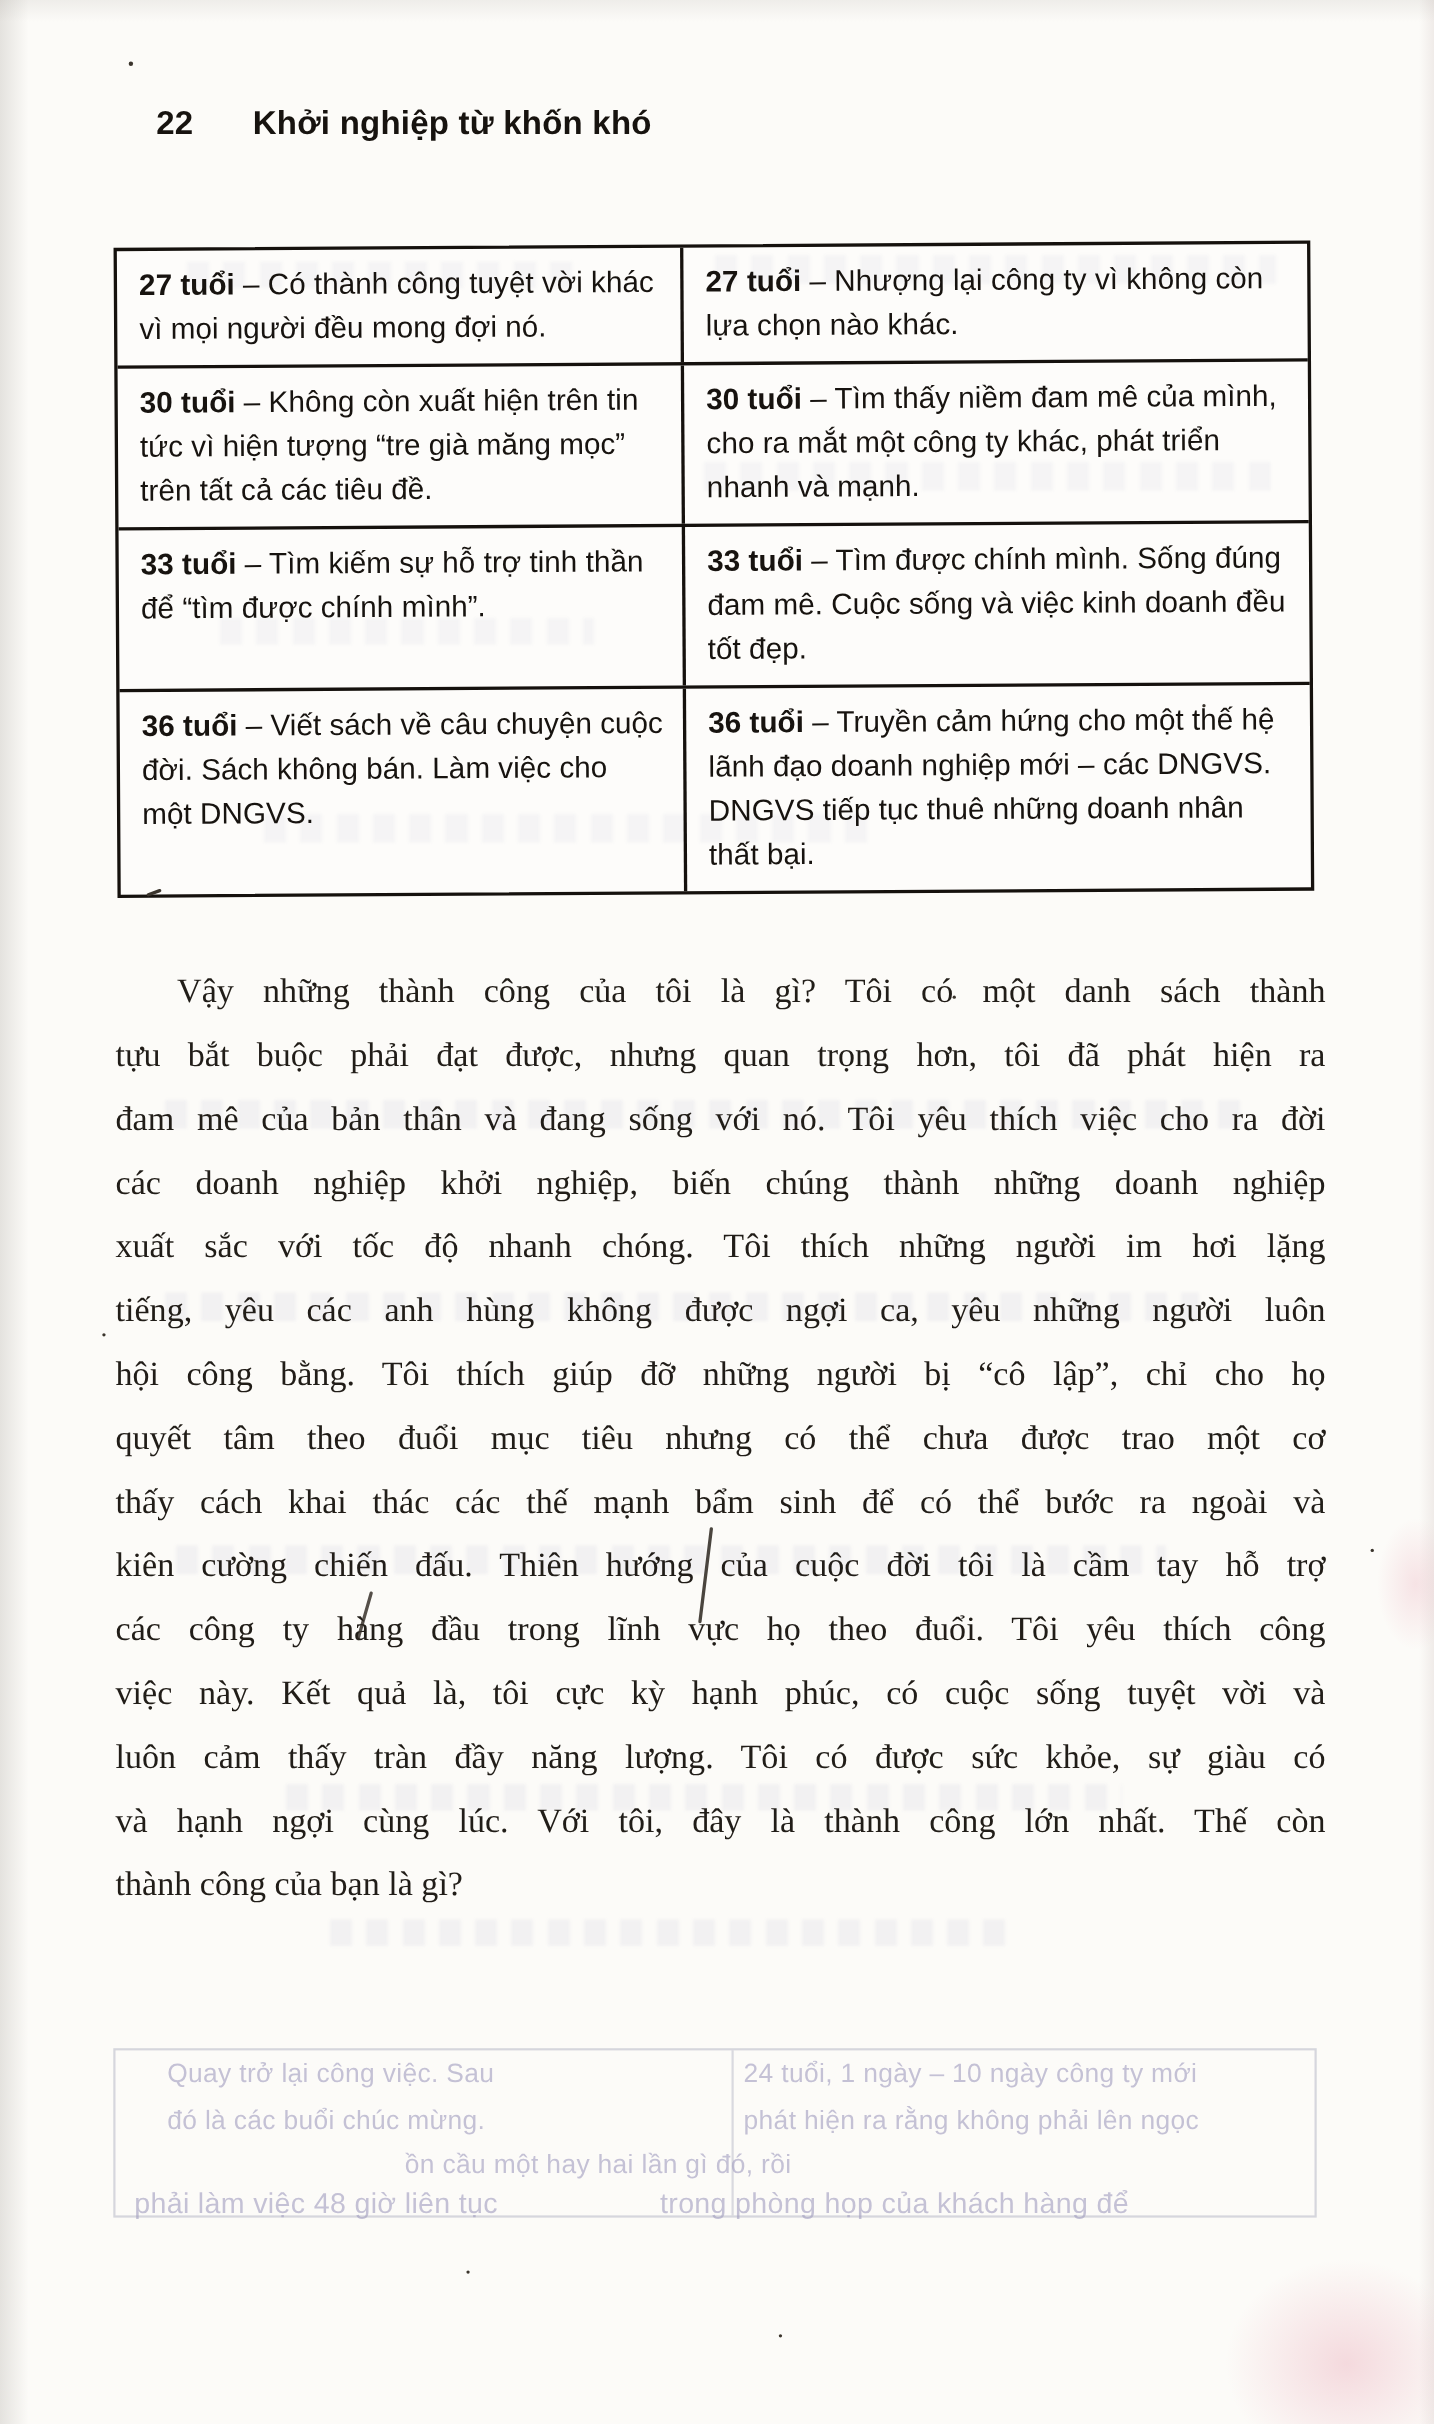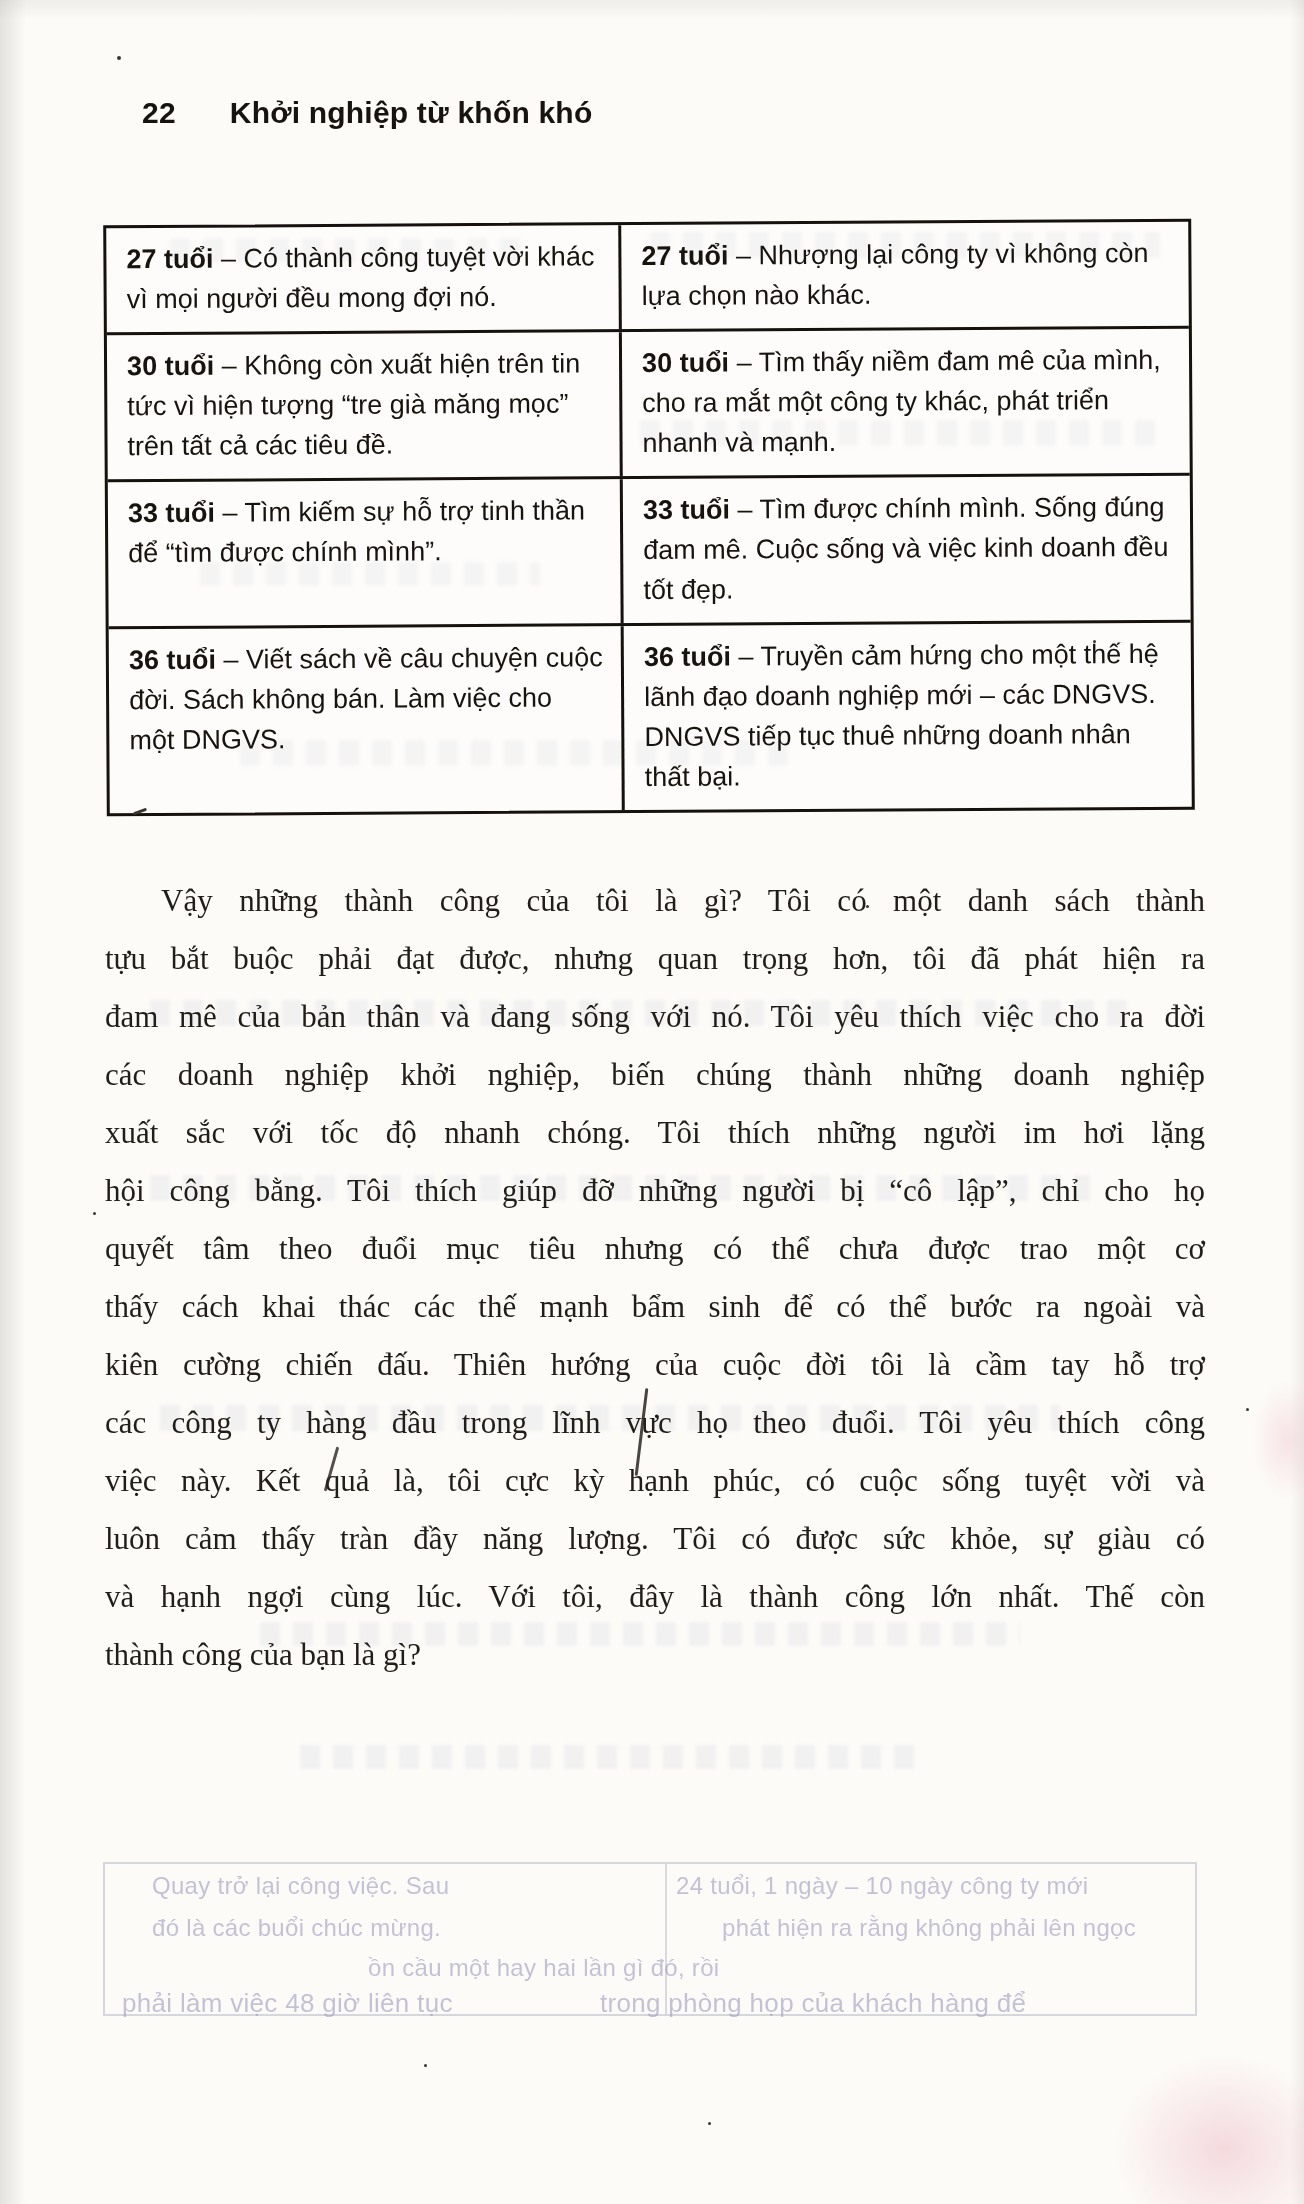--- a/index.html
+++ b/index.html
@@ -46,21 +46,21 @@
   
   .ghostbox{position:absolute;left:103px;top:1862px;width:1090px;height:150px;
     border:2px solid rgba(125,128,158,.30);filter:blur(.3px);}
   .ghostbox .gdivider{position:absolute;left:560px;top:0;width:2px;height:100%;
     background:rgba(125,128,158,.28);}
   .gfrag{position:absolute;color:#a39fc0;opacity:.62;font-size:24px;white-space:nowrap;
     filter:blur(.7px);letter-spacing:.3px;}
   .gf1{left:152px;top:1872px;}
   .gf2{left:676px;top:1872px;}
   .gf3{left:152px;top:1914px;}
-  .gf4{left:676px;top:1914px;margin-left:46px;}
+  .gf4{left:676px;top:1914px;}
   .gf5{left:368px;top:1954px;}
   .gf6{left:122px;top:1988px;font-size:26px;}
   .gf7{left:600px;top:1988px;font-size:26px;}
 
   
   .smudge{position:absolute;filter:blur(1.4px);opacity:.55;
     background:repeating-linear-gradient(90deg,rgba(158,158,192,.20) 0 20px,rgba(158,158,192,0) 20px 33px);}
   .s1{left:650px;top:232px;width:510px;height:26px;}
   .s2{left:170px;top:238px;width:360px;height:24px;}
   .s3{left:640px;top:420px;width:520px;height:26px;}
@@ -132,20 +132,21 @@
         <div class="tcell"><strong>36 tuổi</strong> – Truyền cảm hứng cho một thế hệ lãnh đạo doanh nghiệp mới – các DNGVS. DNGVS tiếp tục thuê những doanh nhân thất bại.</div>
       </div>
     </div>
 
   <div class="para" id="body-paragraph">
       <div class="pline first">Vậy những thành công của tôi là gì? Tôi có một danh sách thành</div>
       <div class="pline">tựu bắt buộc phải đạt được, nhưng quan trọng hơn, tôi đã phát hiện ra</div>
       <div class="pline">đam mê của bản thân và đang sống với nó. Tôi yêu thích việc cho ra đời</div>
       <div class="pline">các doanh nghiệp khởi nghiệp, biến chúng thành những doanh nghiệp</div>
       <div class="pline">xuất sắc với tốc độ nhanh chóng. Tôi thích những người im hơi lặng</div>
+      <div class="pline">tiếng, yêu các anh hùng không được ngợi ca, yêu những người luôn</div>
       <div class="pline">hội công bằng. Tôi thích giúp đỡ những người bị “cô lập”, chỉ cho họ</div>
       <div class="pline">quyết tâm theo đuổi mục tiêu nhưng có thể chưa được trao một cơ</div>
       <div class="pline">thấy cách khai thác các thế mạnh bẩm sinh để có thể bước ra ngoài và</div>
       <div class="pline">kiên cường chiến đấu. Thiên hướng của cuộc đời tôi là cầm tay hỗ trợ</div>
       <div class="pline">các công ty hàng đầu trong lĩnh vực họ theo đuổi. Tôi yêu thích công</div>
       <div class="pline">việc này. Kết quả là, tôi cực kỳ hạnh phúc, có cuộc sống tuyệt vời và</div>
       <div class="pline">luôn cảm thấy tràn đầy năng lượng. Tôi có được sức khỏe, sự giàu có</div>
       <div class="pline">và hạnh ngợi cùng lúc. Với tôi, đây là thành công lớn nhất. Thế còn</div>
       <div class="pline last">thành công của bạn là gì?</div>
     </div>

